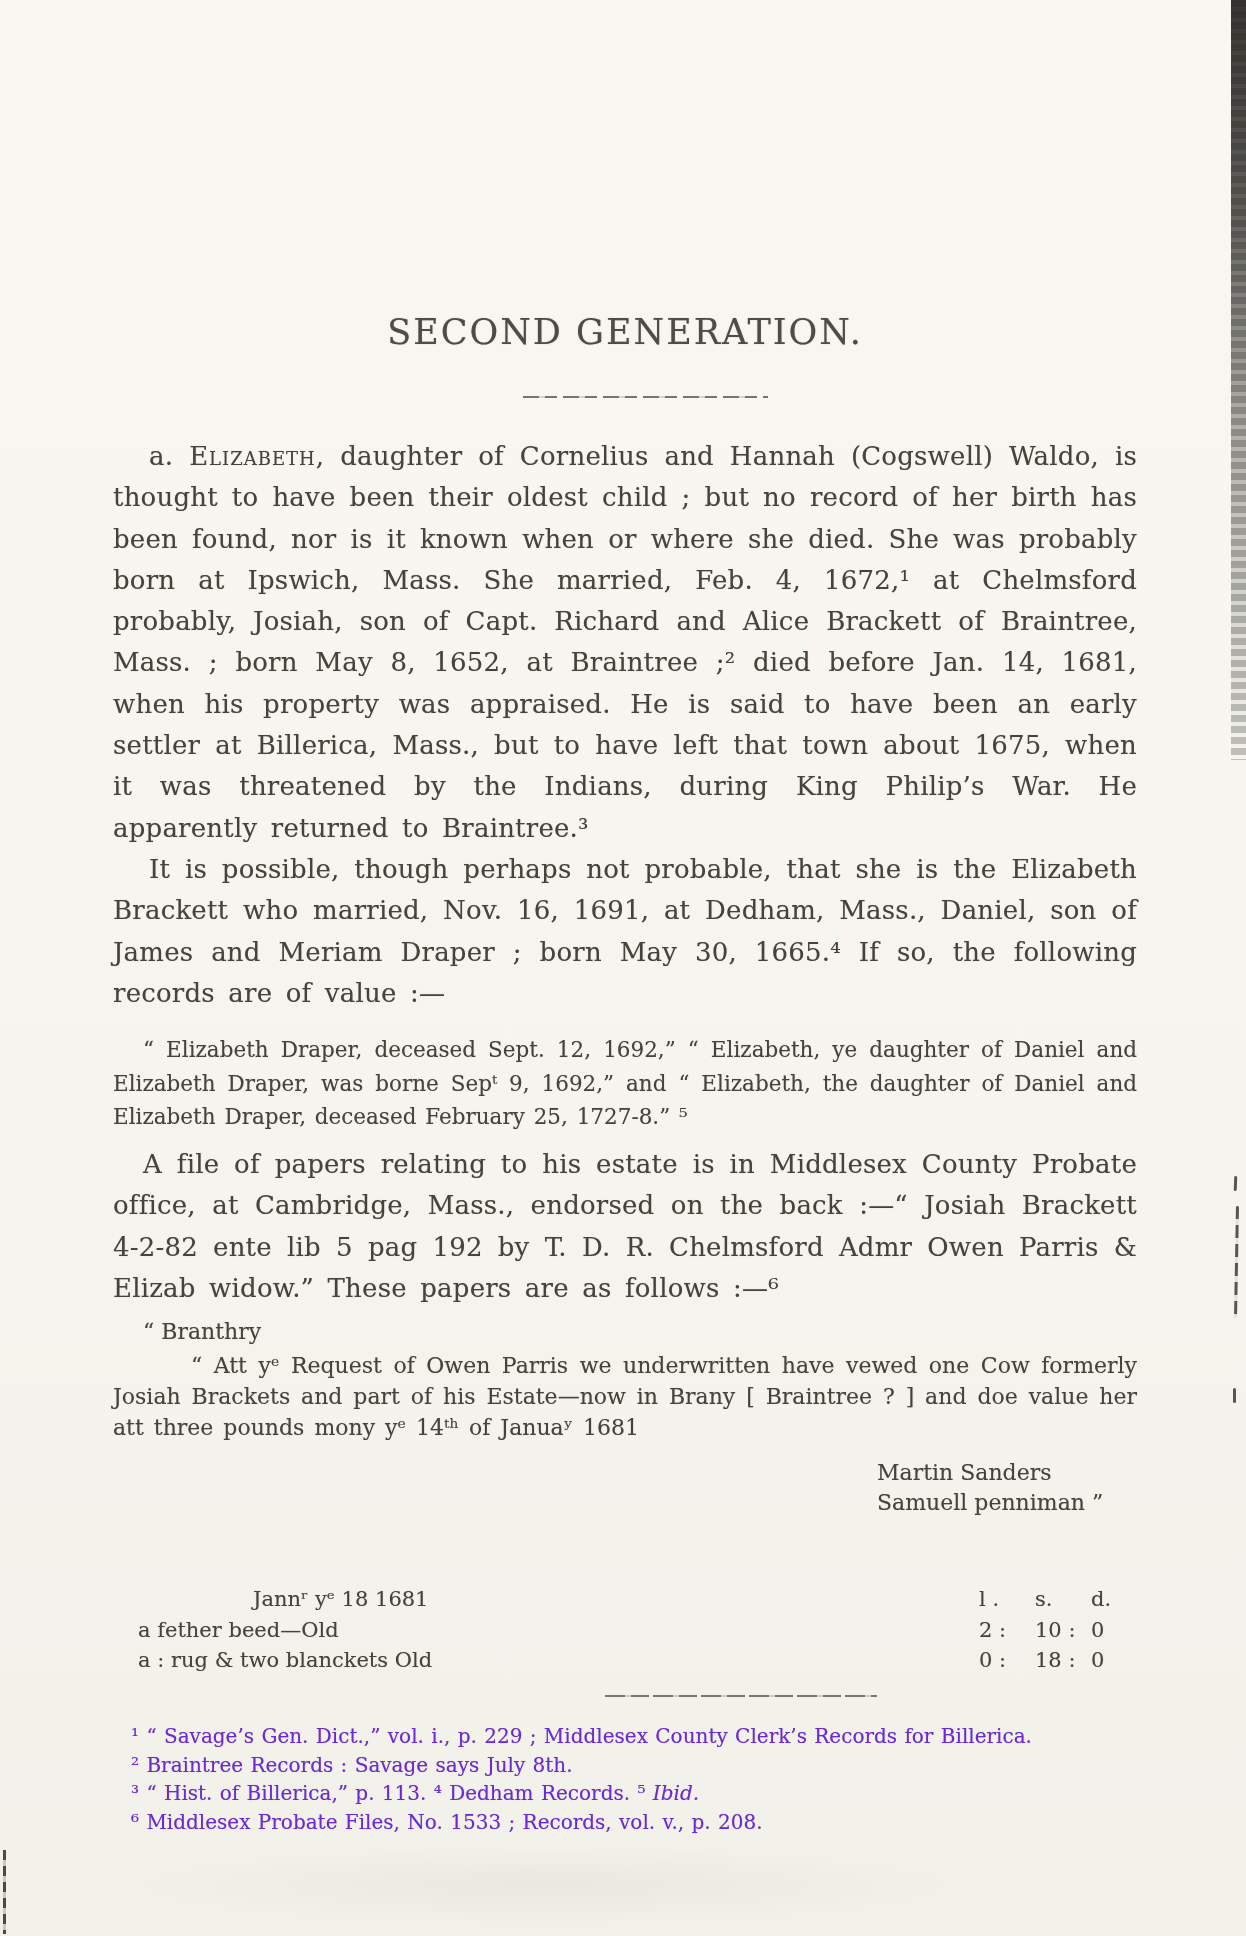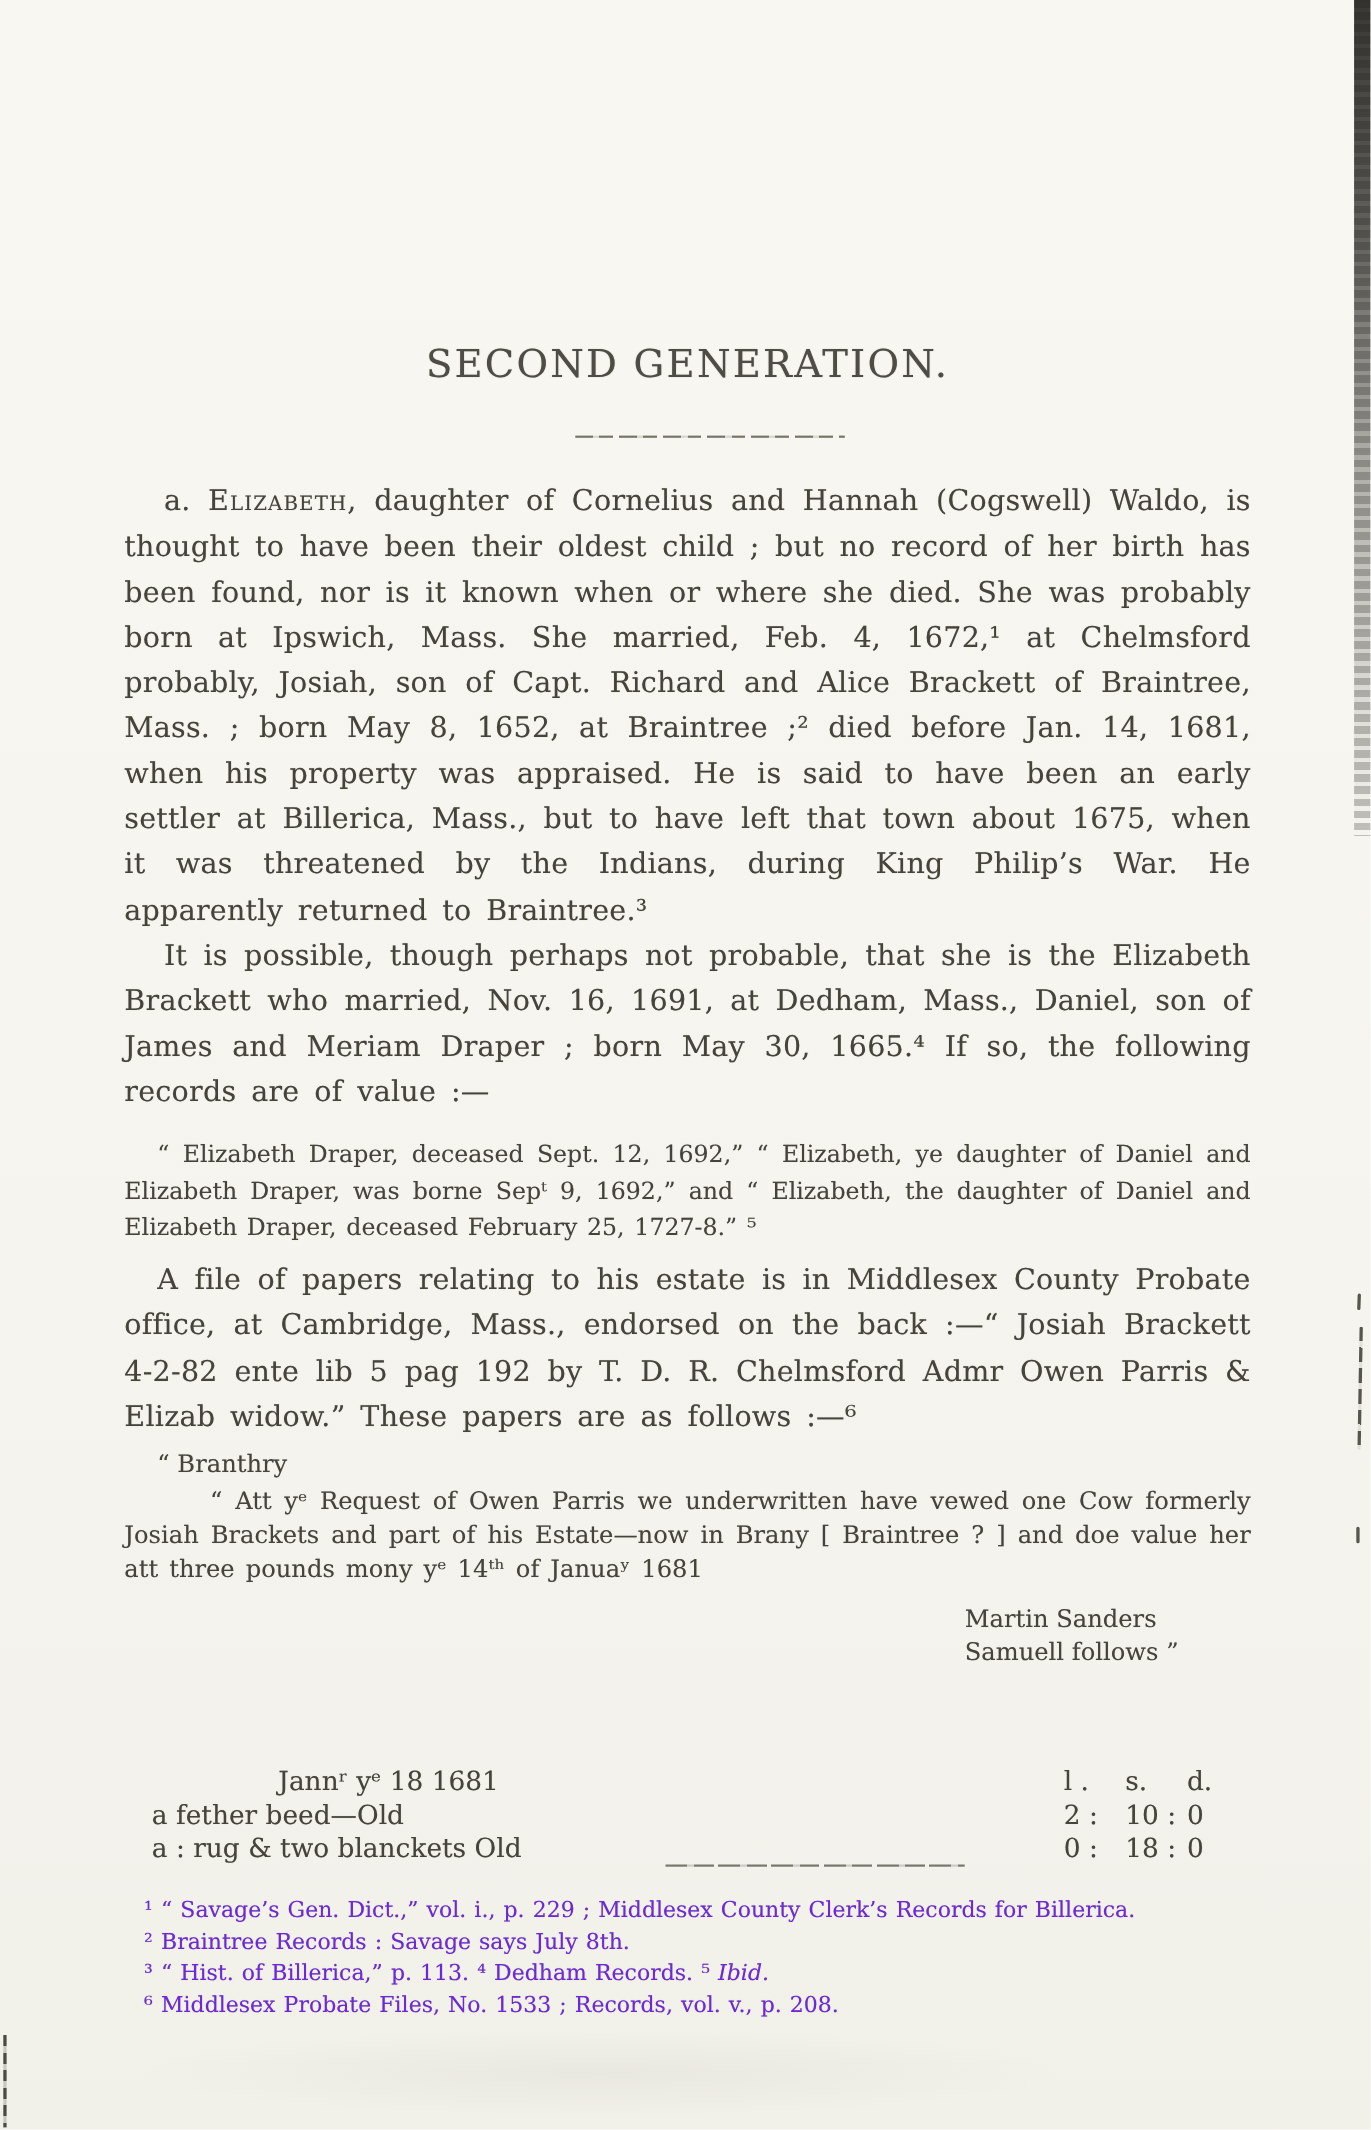--- a/index.html
+++ b/index.html
@@ -39,21 +39,21 @@
   .p3{top:1144px;text-indent:30px;}
 
   .quote-small{font-size:22px;line-height:31px;text-shadow:0 0 .7px rgba(70,68,60,.35);}
   .branthry{top:1316px;text-indent:30px;}
   .att-request{top:1350px;text-indent:78px;text-align:justify;word-spacing:3px;}
   .signatures{position:absolute;top:1438px;left:764px;font-size:22px;line-height:29.5px;text-shadow:0 0 .7px rgba(70,68,60,.35);margin-top:20px;}
   .signatures p{margin:0;}
 
   .inventory-intro{top:1504px;font-size:25px;line-height:36.5px;text-indent:30px;word-spacing:4px;text-align:justify;text-shadow:0 0 .8px rgba(70,68,60,.35);}
 
-  .inv-table{position:absolute;top:1584px;left:0;right:12px;font-size:24px;line-height:30.5px;text-shadow:0 0 .7px rgba(70,68,60,.35);margin-top:20px;}
+  .inv-table{position:absolute;top:1584px;left:0;right:0;font-size:21px;line-height:30.5px;text-shadow:0 0 .7px rgba(70,68,60,.35);}
   .inv-row{display:grid;grid-template-columns:1fr 56px 56px 46px;}
   .inv-row .item{padding-left:25px;}
   .inv-row.header .item{padding-left:140px;}
   .inv-row .num{text-align:left;}
 
   .footnote-separator{
     position:absolute;top:1695px;left:492px;width:272px;height:2px;
     background:repeating-linear-gradient(90deg,#7b776b 0 20px,rgba(123,119,107,.3) 20px 26px,#7b776b 26px 44px,rgba(123,119,107,0) 44px 48px);
   }
 
@@ -96,21 +96,21 @@
   <blockquote class="abs record-quote">“ Elizabeth Draper, deceased Sept. 12, 1692,” “ Elizabeth, ye daughter of Daniel and Elizabeth Draper, was borne Sepᵗ 9, 1692,” and “ Elizabeth, the daughter of Daniel and Elizabeth Draper, deceased February 25, 1727-8.” ⁵</blockquote>
 
   <p class="abs body-text p3">A file of papers relating to his estate is in Middlesex County Probate office, at Cambridge, Mass., endorsed on the back :—“ Josiah Brackett 4-2-82 ente lib 5 pag 192 by T. D. R. Chelmsford Admr Owen Parris &amp; Elizab widow.” These papers are as follows :—⁶</p>
 
   <p class="abs quote-small branthry">“ Branthry</p>
 
   <p class="abs quote-small att-request">“ Att yᵉ Request of Owen Parris we underwritten have vewed one Cow formerly Josiah Brackets and part of his Estate—now in Brany [ Braintree ? ] and doe value her att three pounds mony yᵉ 14ᵗʰ of Januaʸ 1681</p>
 
   <div class="signatures">
     <p>Martin Sanders</p>
-    <p>Samuell follows ”</p>
+    <p>Samuell penniman ”</p>
   </div>
 
 
   <div class="inv-table">
     <div class="inv-row header">
       <span class="item">Jannʳ yᵉ 18 1681</span>
       <span class="num">l .</span>
       <span class="num">s.</span>
       <span class="num">d.</span>
     </div>

